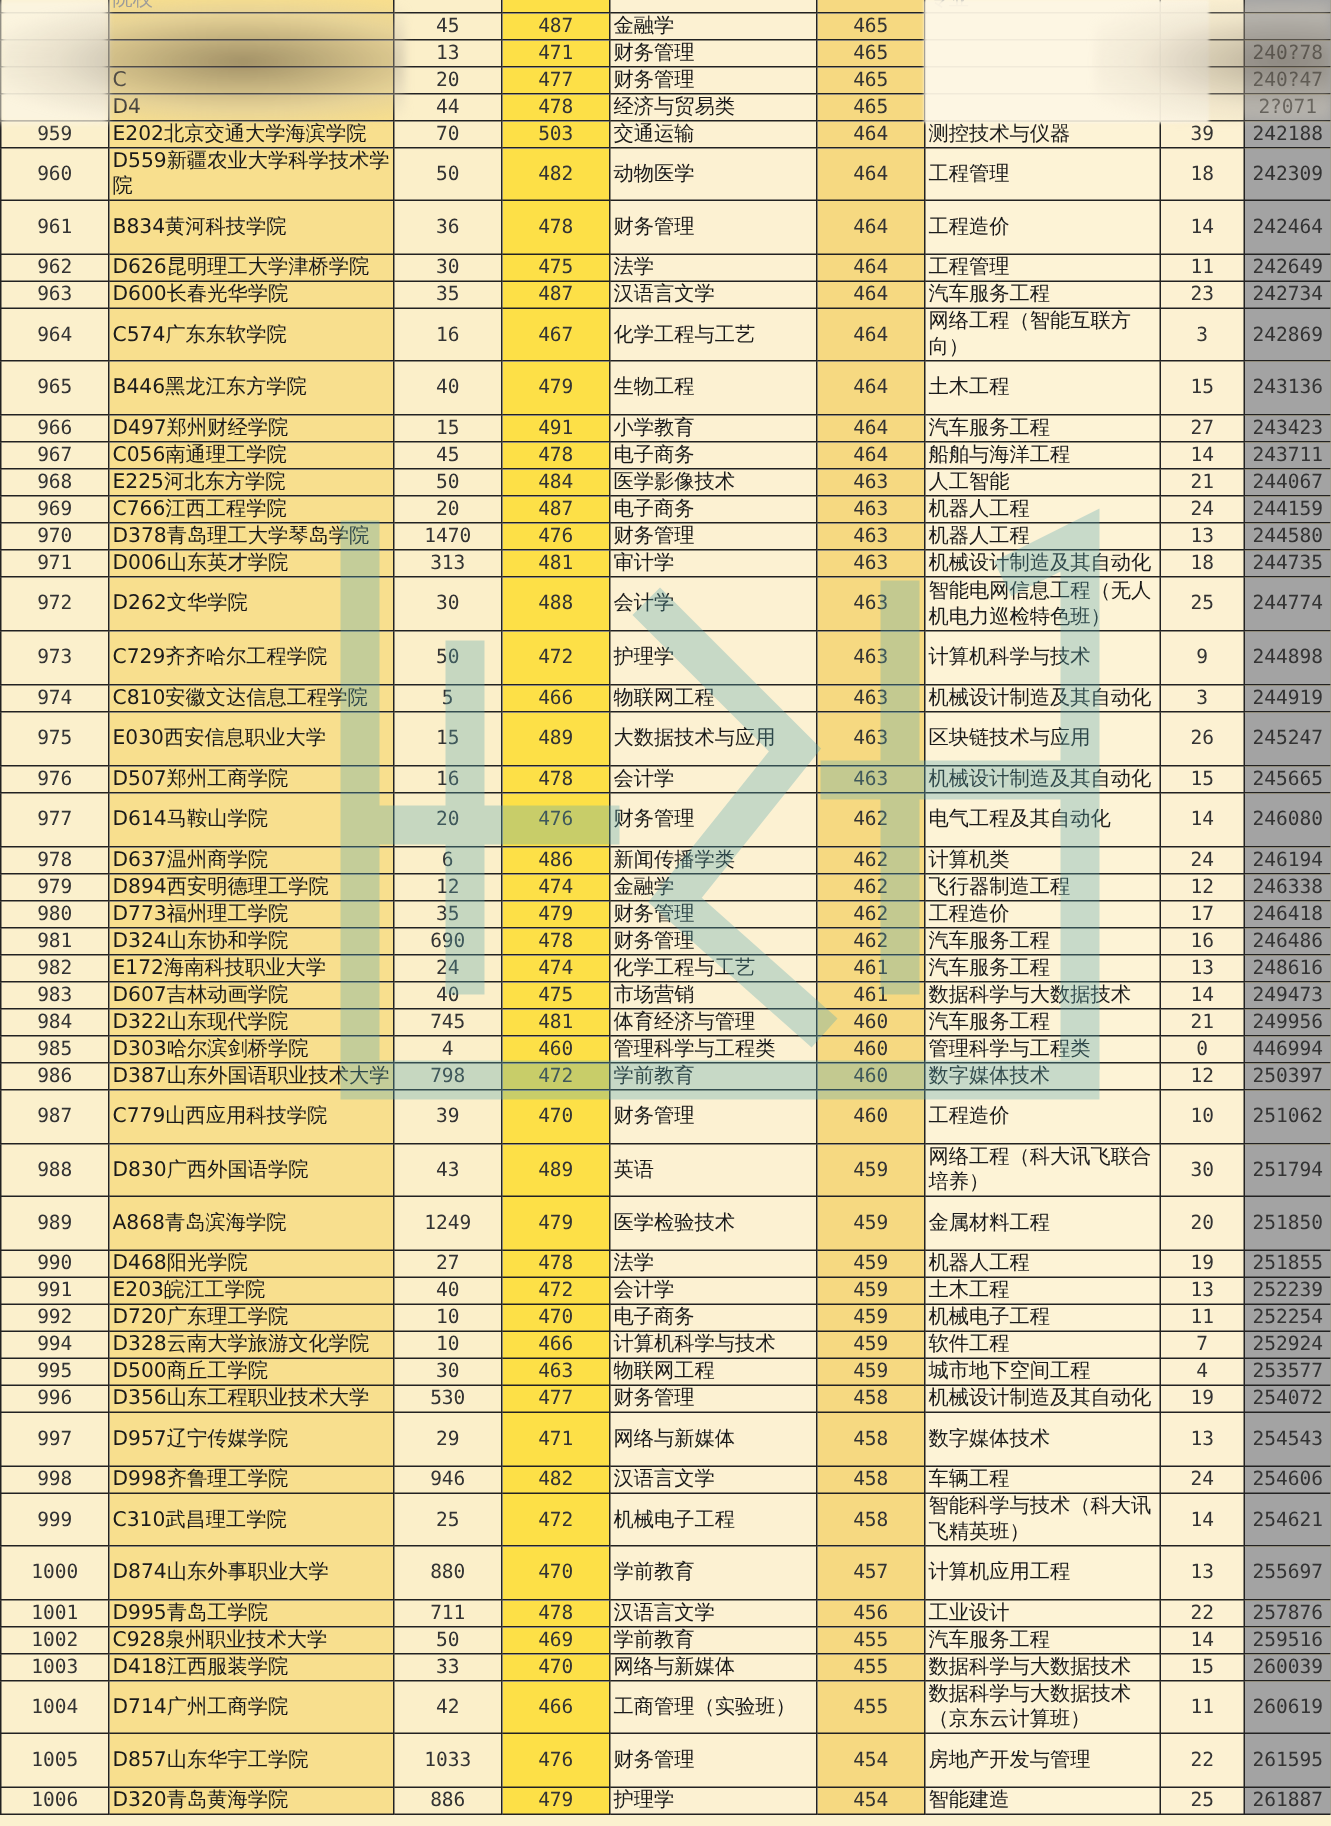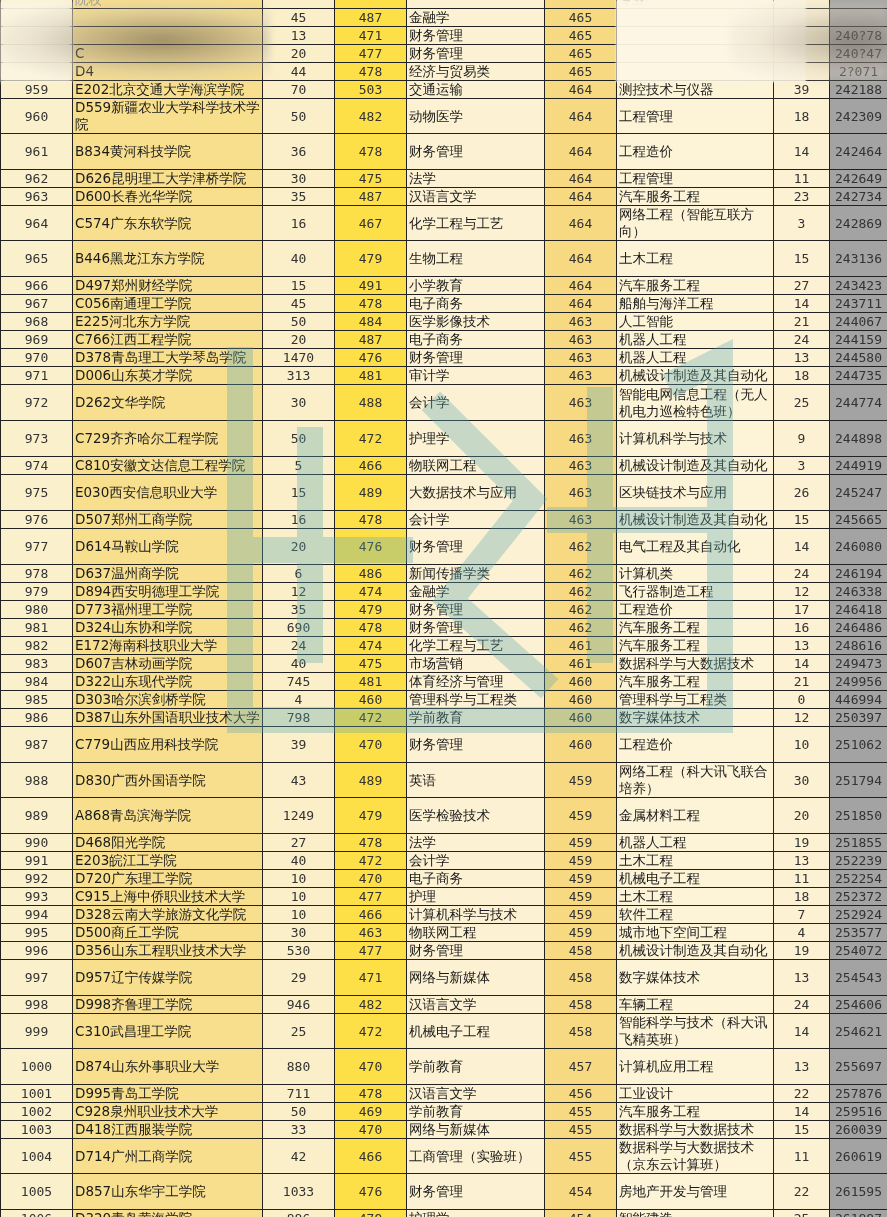--- a/index.html
+++ b/index.html
@@ -469,31 +469,20 @@
           <td class="c2">D720广东理工学院</td>
           <td class="c3 num">10</td>
           <td class="c4 num">470</td>
           <td class="c5">电子商务</td>
           <td class="c6 num">459</td>
           <td class="c7">机械电子工程</td>
           <td class="c8 num">11</td>
           <td class="c9 num">252254</td>
         </tr>
         <tr style="height: 18px;">
-          <td class="c1 num">993</td>
-          <td class="c2">C915上海中侨职业技术大学</td>
-          <td class="c3 num">10</td>
-          <td class="c4 num">477</td>
-          <td class="c5">护理</td>
-          <td class="c6 num">459</td>
-          <td class="c7">土木工程</td>
-          <td class="c8 num">18</td>
-          <td class="c9 num">252372</td>
-        </tr>
-        <tr style="height: 18px;">
           <td class="c1 num">994</td>
           <td class="c2">D328云南大学旅游文化学院</td>
           <td class="c3 num">10</td>
           <td class="c4 num">466</td>
           <td class="c5">计算机科学与技术</td>
           <td class="c6 num">459</td>
           <td class="c7">软件工程</td>
           <td class="c8 num">7</td>
           <td class="c9 num">252924</td>
         </tr>

